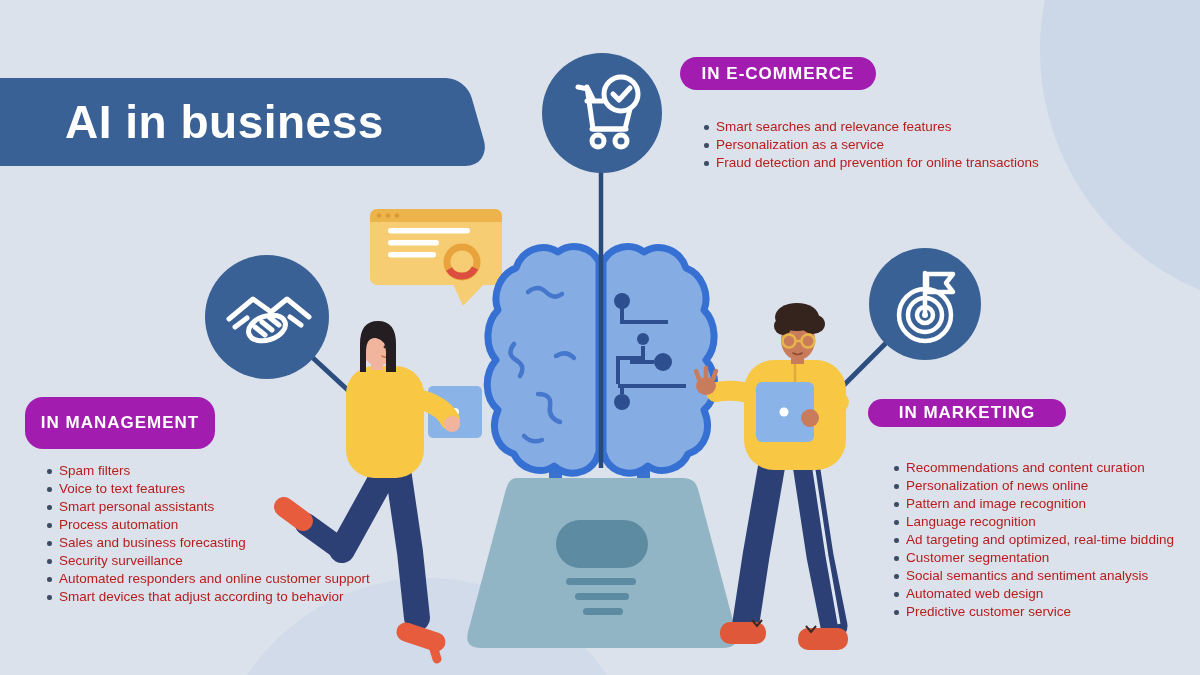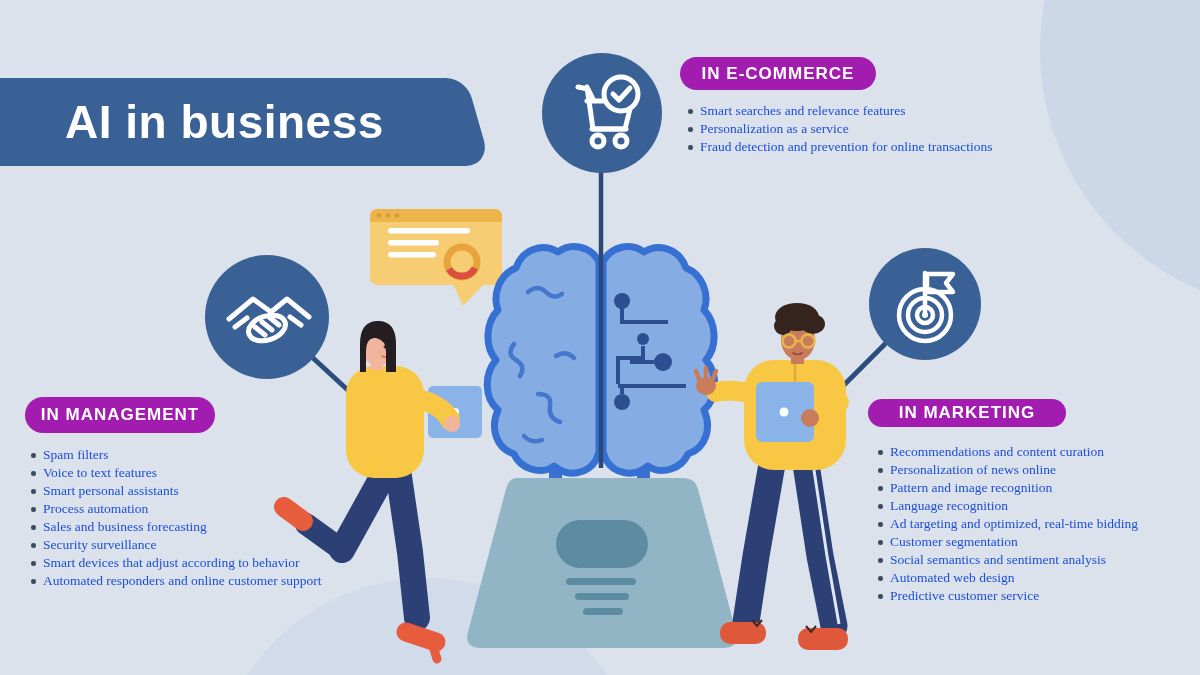--- a/index.html
+++ b/index.html
@@ -26,26 +26,26 @@
     white-space:nowrap;
   }
 
   .pill {
     position:absolute; z-index:2; background:#a21caf; border-radius:18px;
     color:#ffffff; font-weight:700; letter-spacing:1px;
     display:flex; align-items:center; justify-content:center;
     font-size:17px; white-space:nowrap;
   }
   .pill-ecommerce  { left:680px; top:57px;  width:196px; height:33px; }
-  .pill-management { left:25px;  top:397px; width:190px; height:36px; }
+  .pill-management { left:25px;  top:397px; width:190px; height:52px; }
   .pill-marketing  { left:868px; top:399px; width:198px; height:28px;text-align:center; }
 
   ul.bullets {
-    position:absolute; z-index:2; margin:0; padding:0; list-style:none;
-    color:#1d4ed8; font-size:13.5px;font-family:Liberation Serif, serif;
+    position:absolute; z-index:2; margin:16px; padding:0; list-style:none;
+    color:#b91c1c; font-size:13.5px;
   }
   ul.bullets li {
     position:relative; padding-left:13px; line-height:18px; white-space:nowrap;
   }
   ul.bullets li::before {
     content:""; position:absolute; left:1px; top:7px;
     width:4.5px; height:4.5px; border-radius:50%; background:#3d4c63;
   }
   .list-ecommerce  { left:687px; top:102px; }
   .list-management { left:30px;  top:446px; }
@@ -210,22 +210,22 @@
     <li>Personalization as a service</li>
     <li>Fraud detection and prevention for online transactions</li>
   </ul>
 <ul class="bullets list-management">
     <li>Spam filters</li>
     <li>Voice to text features</li>
     <li>Smart personal assistants</li>
     <li>Process automation</li>
     <li>Sales and business forecasting</li>
     <li>Security surveillance</li>
+    <li>Automated responders and online customer support</li>
     <li>Smart devices that adjust according to behavior</li>
-    <li>Automated responders and online customer support</li>
   </ul>
 <ul class="bullets list-marketing">
     <li>Recommendations and content curation</li>
     <li>Personalization of news online</li>
     <li>Pattern and image recognition</li>
     <li>Language recognition</li>
     <li>Ad targeting and optimized, real-time bidding</li>
     <li>Customer segmentation</li>
     <li>Social semantics and sentiment analysis</li>
     <li>Automated web design</li>

